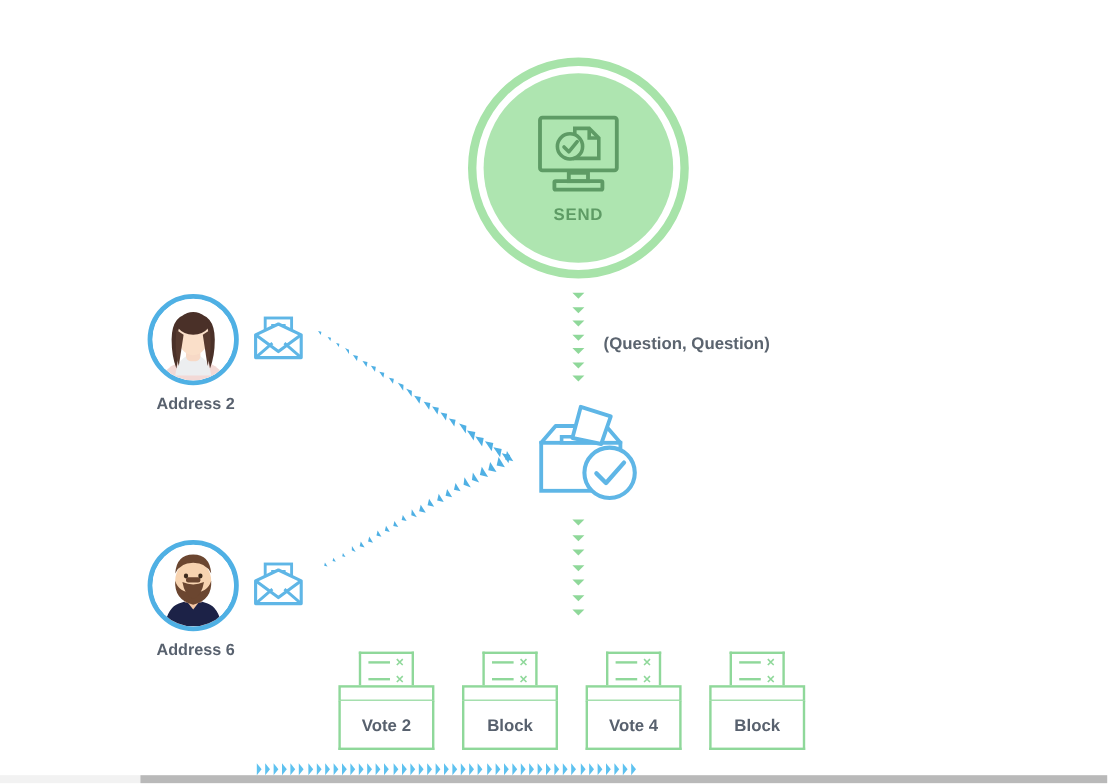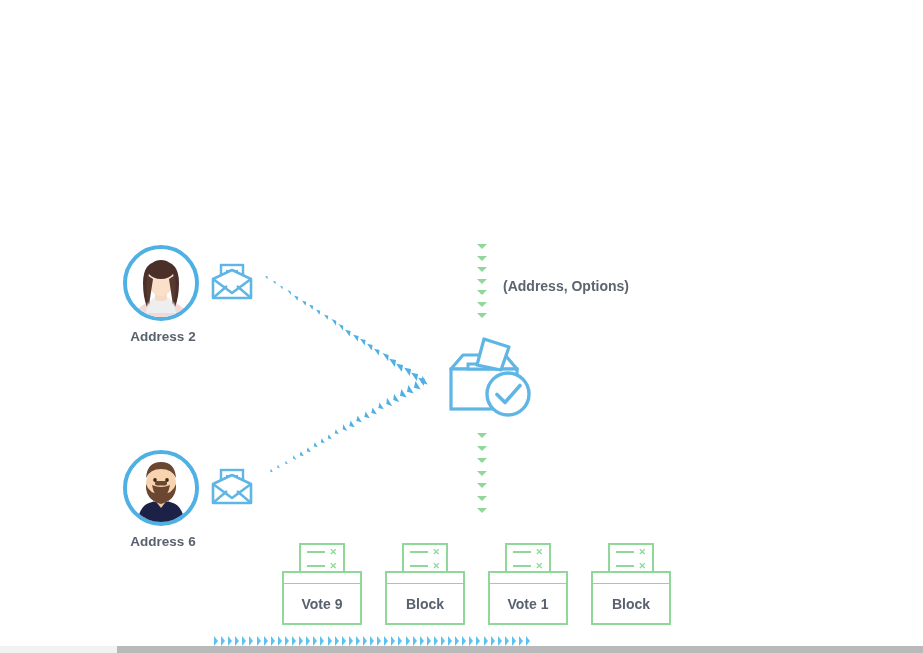--- a/index.html
+++ b/index.html
@@ -250,32 +250,50 @@
     width: 117px;
     height: 7px;
     background: #f2f2f2;
   }
 </style>
 </head>
 <body>
 
 <div id="canvas">
 
+  <div class="send-node">
+    <div class="send-ring-outer"></div>
+    <div class="send-disc"></div>
+    <div class="send-inner">
+      <span>
+        <svg width="74" height="68" viewBox="0 0 74 68">
+          <rect x="5" y="3" width="64" height="44" rx="2" fill="none" stroke="#5e9b65" stroke-width="3.2"></rect>
+          <rect x="29" y="49" width="16" height="7" fill="none" stroke="#5e9b65" stroke-width="3.2"></rect>
+          <rect x="17" y="56" width="40" height="7" rx="1" fill="none" stroke="#5e9b65" stroke-width="3.2"></rect>
+          <path d="M34 12 h12 l8 8 v17 H34 Z" fill="#aee5b0" stroke="#5e9b65" stroke-width="3"></path>
+          <path d="M46 12 v8 h8" fill="none" stroke="#5e9b65" stroke-width="3"></path>
+          <circle cx="30" cy="27" r="10.5" fill="#aee5b0" stroke="#5e9b65" stroke-width="3"></circle>
+          <path d="M25 27.5 l4 4 l7 -8.5" fill="none" stroke="#5e9b65" stroke-width="3" stroke-linecap="round" stroke-linejoin="round"></path>
+        </svg>
+      </span>
+      <span class="send-label">SEND</span>
+    </div>
+  </div>
 
   <div class="trail" id="trail-send" style="left: 0px; top: 0px; width: 923px; height: 653px;">
       <div class="tri tri-down" style="border-left-width: 5.5px; border-right-width: 5.5px; border-top-width: 5.225px; border-top-color: rgb(143, 216, 154); left: 476.5px; top: 244px;"></div>
       <div class="tri tri-down" style="border-left-width: 5.5px; border-right-width: 5.5px; border-top-width: 5.225px; border-top-color: rgb(143, 216, 154); left: 476.5px; top: 255.5px;"></div>
       <div class="tri tri-down" style="border-left-width: 5.5px; border-right-width: 5.5px; border-top-width: 5.225px; border-top-color: rgb(143, 216, 154); left: 476.5px; top: 267px;"></div>
       <div class="tri tri-down" style="border-left-width: 5.5px; border-right-width: 5.5px; border-top-width: 5.225px; border-top-color: rgb(143, 216, 154); left: 476.5px; top: 278.5px;"></div>
       <div class="tri tri-down" style="border-left-width: 5.5px; border-right-width: 5.5px; border-top-width: 5.225px; border-top-color: rgb(143, 216, 154); left: 476.5px; top: 290px;"></div>
       <div class="tri tri-down" style="border-left-width: 5.5px; border-right-width: 5.5px; border-top-width: 5.225px; border-top-color: rgb(143, 216, 154); left: 476.5px; top: 301.5px;"></div>
       <div class="tri tri-down" style="border-left-width: 5.5px; border-right-width: 5.5px; border-top-width: 5.225px; border-top-color: rgb(143, 216, 154); left: 476.5px; top: 313px;"></div>
     </div>
 
-  <div class="flow-label">(Address, Options)</div>
+  <div class="flow-label">(Question, Question)</div>
 
   <div class="person" id="person-1">
     <div class="person-row">
       <div class="avatar">
         <svg width="68" height="68" viewBox="0 0 68 68">
           <circle cx="34" cy="34" r="34" fill="#ffffff"></circle>
           <ellipse cx="34" cy="69" rx="26" ry="18" fill="#f2d9d6"></ellipse>
           <path d="M19 64 q2 -16 15 -18 q13 2 15 18 Z" fill="#eceef0"></path>
           <rect x="28" y="38" width="12" height="14" rx="4" fill="#f7d9c6"></rect>
           <path d="M16 34 q0 -22 18 -22 q18 0 18 22 q0 14 -4 24 l-4 -22 h-20 l-4 22 q-4 -10 -4 -24 Z" fill="#4a3028"></path>
@@ -407,21 +425,21 @@
           <span class="paper-dash"></span>
           <span class="paper-x">✕</span>
         </div>
         <div class="paper-line">
           <span class="paper-dash"></span>
           <span class="paper-x">✕</span>
         </div>
       </div>
       <div class="block-lid"></div>
       <div class="block-body">
-        <span class="block-label">Vote 9</span>
+        <span class="block-label">Vote 2</span>
       </div>
     </div>
     <div class="block">
       <div class="block-paper">
         <div class="paper-line">
           <span class="paper-dash"></span>
           <span class="paper-x">✕</span>
         </div>
         <div class="paper-line">
           <span class="paper-dash"></span>
@@ -439,21 +457,21 @@
           <span class="paper-dash"></span>
           <span class="paper-x">✕</span>
         </div>
         <div class="paper-line">
           <span class="paper-dash"></span>
           <span class="paper-x">✕</span>
         </div>
       </div>
       <div class="block-lid"></div>
       <div class="block-body">
-        <span class="block-label">Vote 1</span>
+        <span class="block-label">Vote 4</span>
       </div>
     </div>
     <div class="block">
       <div class="block-paper">
         <div class="paper-line">
           <span class="paper-dash"></span>
           <span class="paper-x">✕</span>
         </div>
         <div class="paper-line">
           <span class="paper-dash"></span>

